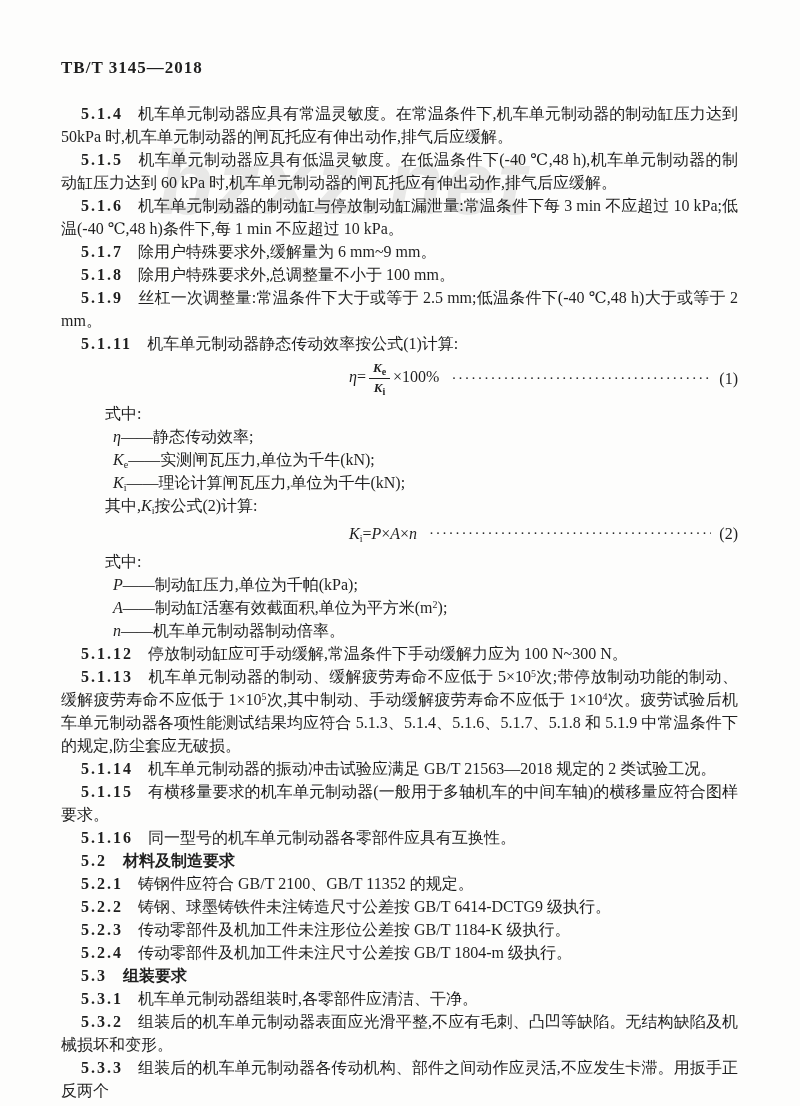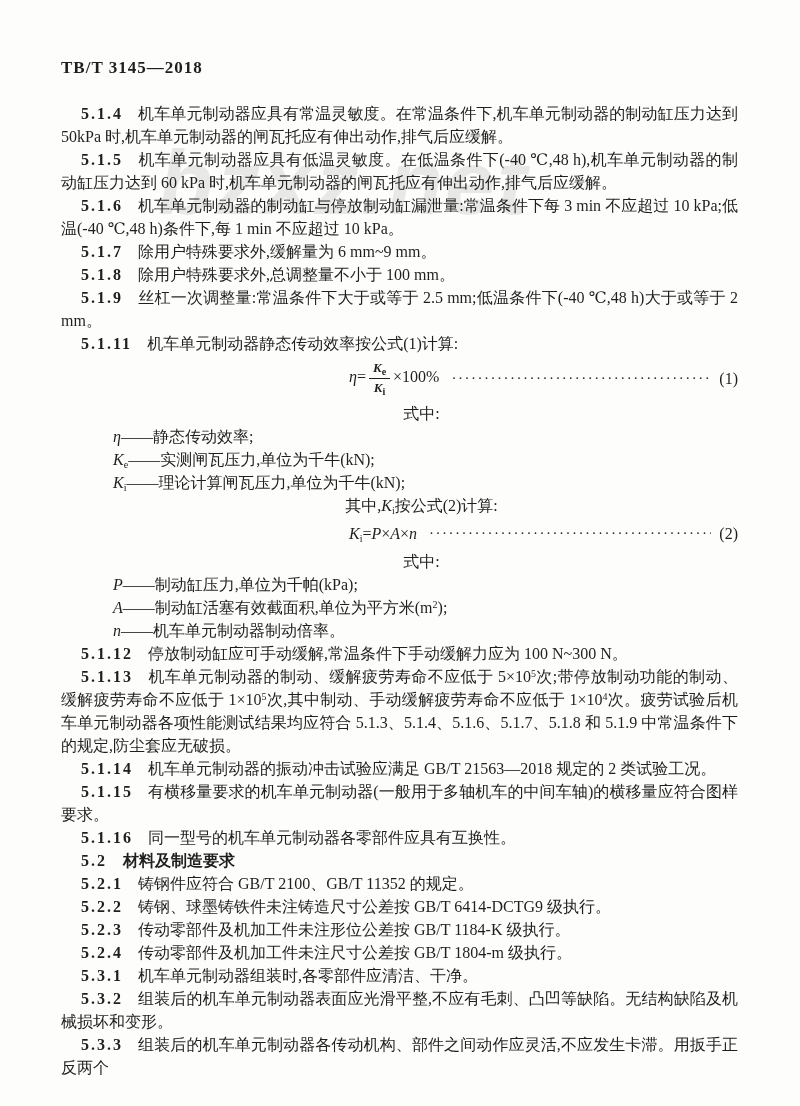--- a/index.html
+++ b/index.html
@@ -50,21 +50,21 @@
     font-weight:bold;
     letter-spacing:2px;
     margin-right:15px;
   }
   .heading{
     font-weight:bold;
     text-indent:20px;
   }
   .heading .num{letter-spacing:2px;margin-right:16px;}
   .plain{text-align:left;}
-  .mid{padding-left:44px;text-align:center;}
+  .mid{padding-left:44px;}
   .def{padding-left:52px;}
   .var{font-style:italic;font-family:"Liberation Serif","DejaVu Serif",serif;}
   sub{font-size:10px;vertical-align:-3px;line-height:0;}
   sup{font-size:10px;vertical-align:5px;line-height:0;}
   .formula{
     display:flex;
     align-items:center;
     padding-left:288px;
     margin:5px 0;
     text-align:left;
@@ -129,18 +129,19 @@
       <p class="clause"><span class="num">5.1.12</span><span>停放制动缸应可手动缓解,常温条件下手动缓解力应为 100 N~300 N。</span></p>
       <p class="clause"><span class="num">5.1.13</span><span>机车单元制动器的制动、缓解疲劳寿命不应低于 5×10<sup>5</sup>次;带停放制动功能的制动、缓解疲劳寿命不应低于 1×10<sup>5</sup>次,其中制动、手动缓解疲劳寿命不应低于 1×10<sup>4</sup>次。疲劳试验后机车单元制动器各项性能测试结果均应符合 5.1.3、5.1.4、5.1.6、5.1.7、5.1.8 和 5.1.9 中常温条件下的规定,防尘套应无破损。</span></p>
       <p class="clause"><span class="num">5.1.14</span><span>机车单元制动器的振动冲击试验应满足 GB/T 21563—2018 规定的 2 类试验工况。</span></p>
       <p class="clause"><span class="num">5.1.15</span><span>有横移量要求的机车单元制动器(一般用于多轴机车的中间车轴)的横移量应符合图样要求。</span></p>
       <p class="clause"><span class="num">5.1.16</span><span>同一型号的机车单元制动器各零部件应具有互换性。</span></p>
       <p class="heading"><span class="num">5.2</span><span>材料及制造要求</span></p>
       <p class="clause"><span class="num">5.2.1</span><span>铸钢件应符合 GB/T 2100、GB/T 11352 的规定。</span></p>
       <p class="clause"><span class="num">5.2.2</span><span>铸钢、球墨铸铁件未注铸造尺寸公差按 GB/T 6414-DCTG9 级执行。</span></p>
       <p class="clause"><span class="num">5.2.3</span><span>传动零部件及机加工件未注形位公差按 GB/T 1184-K 级执行。</span></p>
       <p class="clause"><span class="num">5.2.4</span><span>传动零部件及机加工件未注尺寸公差按 GB/T 1804-m 级执行。</span></p>
+      <p class="heading"><span class="num">5.3</span><span>组装要求</span></p>
       <p class="clause"><span class="num">5.3.1</span><span>机车单元制动器组装时,各零部件应清洁、干净。</span></p>
       <p class="clause"><span class="num">5.3.2</span><span>组装后的机车单元制动器表面应光滑平整,不应有毛刺、凸凹等缺陷。无结构缺陷及机械损坏和变形。</span></p>
       <p class="clause"><span class="num">5.3.3</span><span>组装后的机车单元制动器各传动机构、部件之间动作应灵活,不应发生卡滞。用扳手正反两个</span></p>
     </div>
 
 </div>
 
 </body></html>

